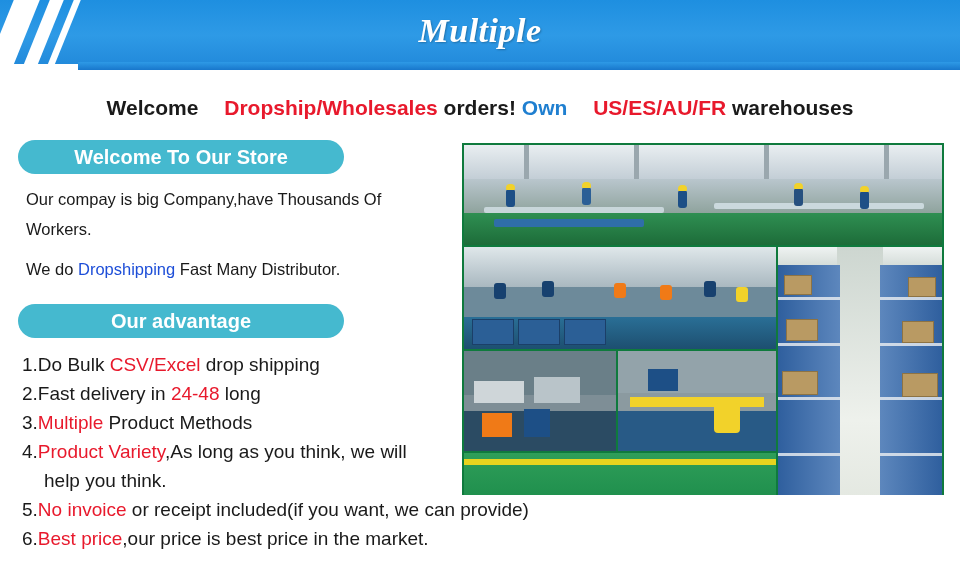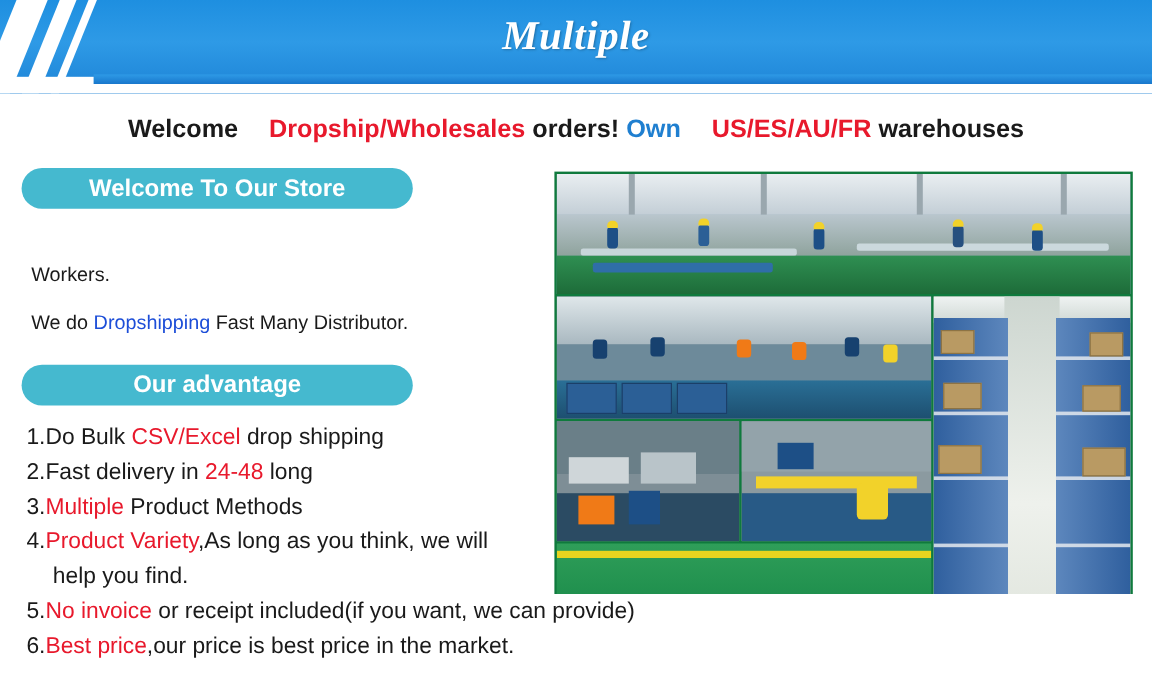--- a/index.html
+++ b/index.html
@@ -174,21 +174,21 @@
 
 <div class="welcome-line">
   <span class="dark">Welcome </span><span class="red">Dropship/Wholesales</span><span class="dark"> orders! </span><span>Own </span><span class="red">US/ES/AU/FR</span><span class="dark"> warehouses</span>
 </div>
 
 <div class="left-col">
 
   <div class="pill pill-store">Welcome To Our Store</div>
 
   <div class="para">
-    <br>
+    <span>Our compay is big Company,have Thousands Of</span><br>
     <span>Workers.</span>
   </div>
 
   <div class="para">
     <span>We do </span><span class="red">Dropshipping</span><span> Fast Many Distributor.</span>
   </div>
 
   <div class="adv-wrap">
     <div class="pill pill-adv">Our advantage</div>
 
@@ -199,21 +199,21 @@
       <div class="adv-item">
         <span>2.</span><span>Fast delivery in </span><span class="red">24-48</span><span> long</span>
       </div>
       <div class="adv-item">
         <span>3.</span><span></span><span class="red">Multiple</span><span> Product Methods</span>
       </div>
       <div class="adv-item">
         <span>4.</span><span></span><span class="red">Product Variety</span><span>,As long as you think, we will</span>
       </div>
       <div class="adv-item adv-sub">
-        <span>help you find.</span>
+        <span>help you think.</span>
       </div>
       <div class="adv-item">
         <span>5.</span><span></span><span class="red">No invoice</span><span> or receipt included(if you want, we can provide)</span>
       </div>
       <div class="adv-item">
         <span>6.</span><span></span><span class="red">Best price</span><span>,our price is best price in the market.</span>
       </div>
     </div>
   </div>
 </div>

